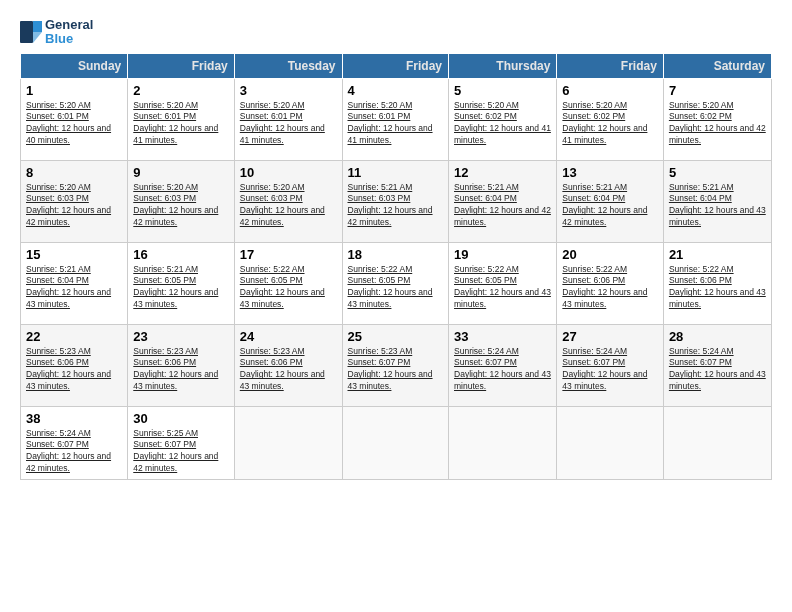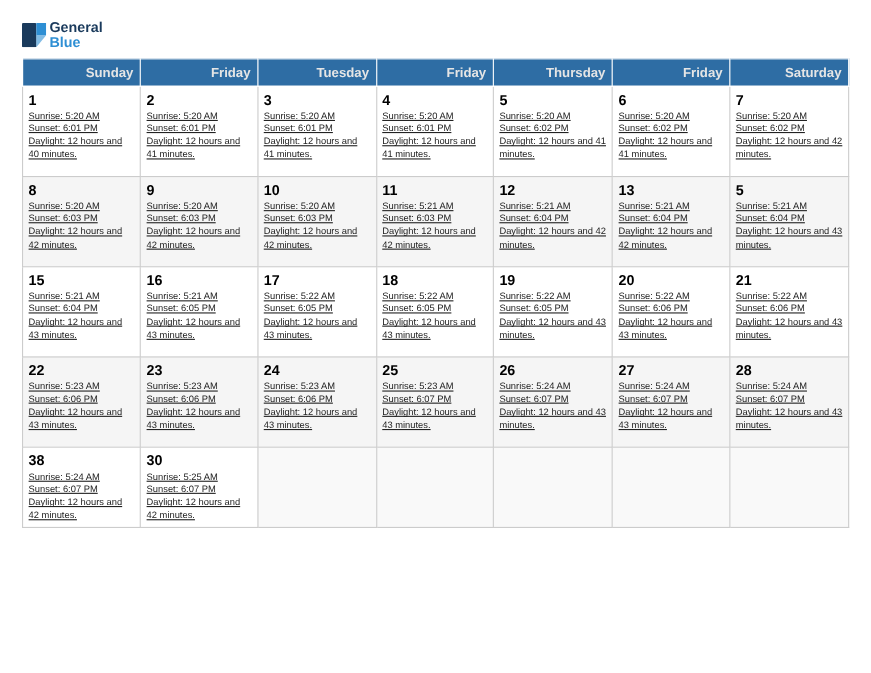--- a/index.html
+++ b/index.html
@@ -223,21 +223,21 @@
           </td>
           <td>
             <span class="day-num">24</span>
 <div class="day-info">Sunrise: 5:23 AM<br>Sunset: 6:06 PM<br>Daylight: 12 hours and 43 minutes.</div>
           </td>
           <td>
             <span class="day-num">25</span>
 <div class="day-info">Sunrise: 5:23 AM<br>Sunset: 6:07 PM<br>Daylight: 12 hours and 43 minutes.</div>
           </td>
           <td>
-            <span class="day-num">26</span>
+            <span class="day-num">33</span>
 <div class="day-info">Sunrise: 5:24 AM<br>Sunset: 6:07 PM<br>Daylight: 12 hours and 43 minutes.</div>
           </td>
           <td>
             <span class="day-num">27</span>
 <div class="day-info">Sunrise: 5:24 AM<br>Sunset: 6:07 PM<br>Daylight: 12 hours and 43 minutes.</div>
           </td>
           <td>
             <span class="day-num">28</span>
 <div class="day-info">Sunrise: 5:24 AM<br>Sunset: 6:07 PM<br>Daylight: 12 hours and 43 minutes.</div>
           </td>

